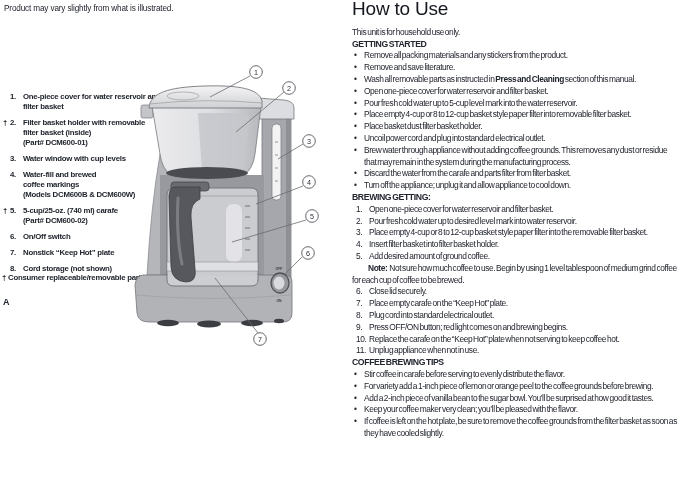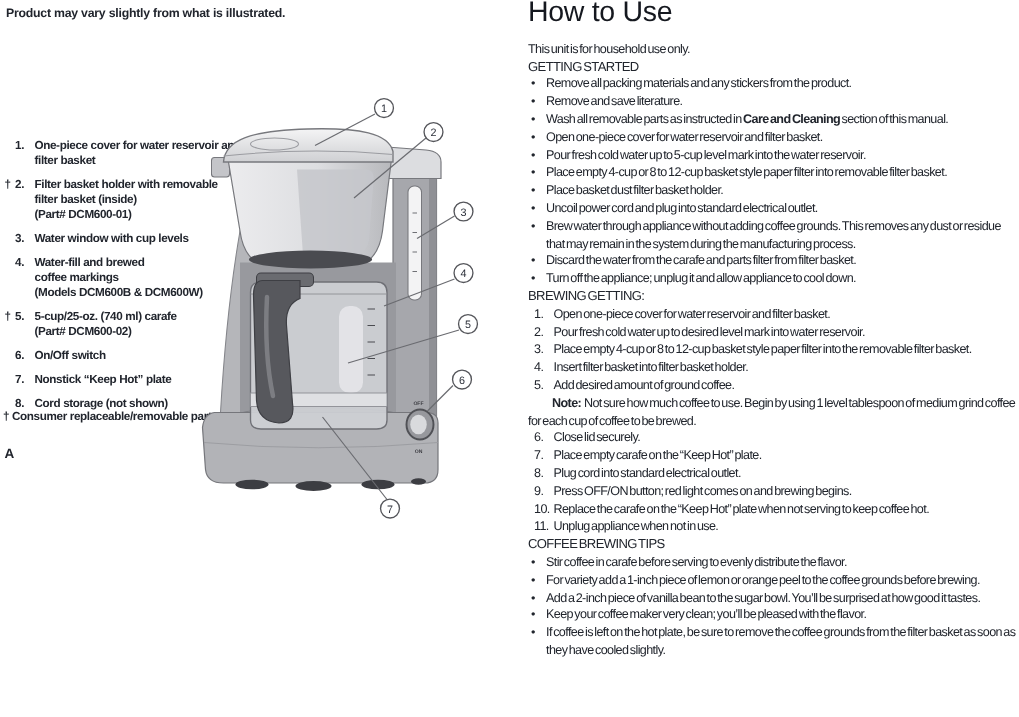--- a/index.html
+++ b/index.html
@@ -9,21 +9,21 @@
     background:#ffffff;
     font-family:"Liberation Sans", sans-serif;
     color:#21252d;
     overflow:hidden;
   }
   .abs { position:absolute; }
 
   
   .top-note {
     left:4px; top:4px;
-    font-size:8.2px; font-weight:bold; letter-spacing:-0.15px;
+    font-size:8.2px; font-weight:normal; letter-spacing:-0.15px;
   }
 
   
   .parts {
     left:3px; top:92px; width:170px;
     font-size:7.8px; font-weight:bold; line-height:10px;
     letter-spacing:-0.25px;
   }
   .part-item { display:flex; margin-bottom:6px; }
   .dag  { flex:none; width:7px; }
@@ -49,21 +49,21 @@
   .rightcol {
     left:352px; top:3px; width:327px;
     font-size:8.4px; line-height:11.8px;
     letter-spacing:-0.4px; word-spacing:-1px;
   }
   .title {
     font-size:19px; font-weight:normal; color:#15181f;
     letter-spacing:-0.2px; word-spacing:0;
     margin-bottom:12px;
   }
-  .sect { font-weight:normal; font-size:8.7px; }
+  .sect { font-weight:bold; font-size:8.7px; }
   .li  { display:flex; }
   .mk  { flex:none; width:12px; padding-left:2px; }
   .num { flex:none; width:17px; padding-left:4px; }
   .tx  { flex:1; }
   .note-p b { padding-right:1px;padding-left:16px; }
 </style>
 </head>
 <body>
 
 <div class="abs top-note">Product may vary slightly from what is illustrated.</div>
@@ -242,21 +242,21 @@
   <div class="li">
       <span class="mk">•</span>
       <span class="tx"><span>Remove all packing materials and any stickers from the product.</span><b></b><span></span></span>
     </div>
   <div class="li">
       <span class="mk">•</span>
       <span class="tx"><span>Remove and save literature.</span><b></b><span></span></span>
     </div>
   <div class="li">
       <span class="mk">•</span>
-      <span class="tx"><span>Wash all removable parts as instructed in </span><b>Care and Cleaning</b><span> section of this manual.</span></span>
+      <span class="tx"><span>Wash all removable parts as instructed in </span><b>Press and Cleaning</b><span> section of this manual.</span></span>
     </div>
   <div class="li">
       <span class="mk">•</span>
       <span class="tx"><span>Open one-piece cover for water reservoir and filter basket.</span><b></b><span></span></span>
     </div>
   <div class="li">
       <span class="mk">•</span>
       <span class="tx"><span>Pour fresh cold water up to 5-cup level mark into the water reservoir.</span><b></b><span></span></span>
     </div>
   <div class="li">

